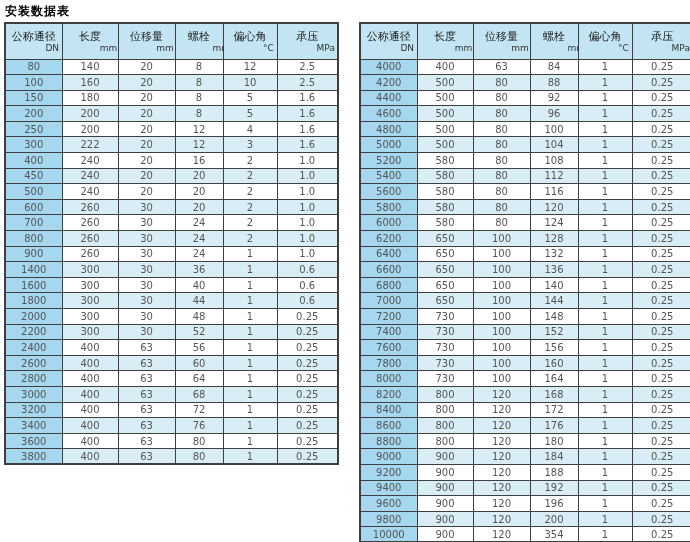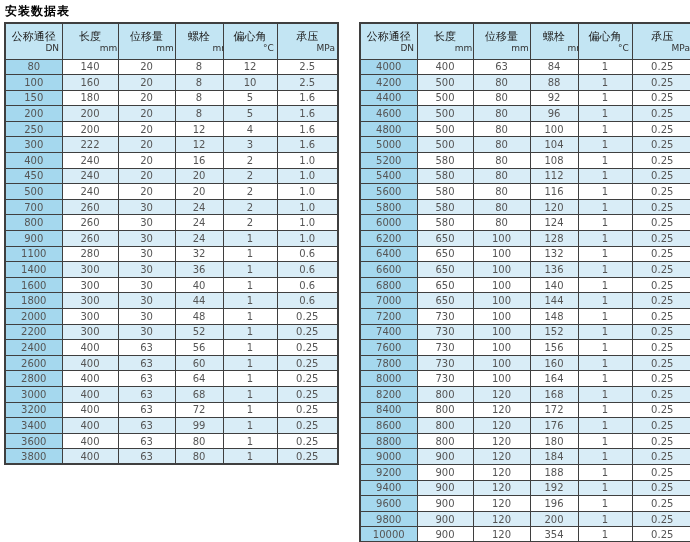--- a/index.html
+++ b/index.html
@@ -160,20 +160,28 @@
           </tr>
           <tr>
             <td>500</td>
             <td>240</td>
             <td>20</td>
             <td>20</td>
             <td>2</td>
             <td>1.0</td>
           </tr>
           <tr>
+            <td>600</td>
+            <td>260</td>
+            <td>30</td>
+            <td>20</td>
+            <td>2</td>
+            <td>1.0</td>
+          </tr>
+          <tr>
             <td>700</td>
             <td>260</td>
             <td>30</td>
             <td>24</td>
             <td>2</td>
             <td>1.0</td>
           </tr>
           <tr>
             <td>800</td>
             <td>260</td>
@@ -184,28 +192,20 @@
           </tr>
           <tr>
             <td>900</td>
             <td>260</td>
             <td>30</td>
             <td>24</td>
             <td>1</td>
             <td>1.0</td>
           </tr>
           <tr>
-            <td>1100</td>
-            <td>280</td>
-            <td>30</td>
-            <td>32</td>
-            <td>1</td>
-            <td>0.6</td>
-          </tr>
-          <tr>
             <td>1400</td>
             <td>300</td>
             <td>30</td>
             <td>36</td>
             <td>1</td>
             <td>0.6</td>
           </tr>
           <tr>
             <td>1600</td>
             <td>300</td>
@@ -275,21 +275,21 @@
             <td>400</td>
             <td>63</td>
             <td>72</td>
             <td>1</td>
             <td>0.25</td>
           </tr>
           <tr>
             <td>3400</td>
             <td>400</td>
             <td>63</td>
-            <td>99</td>
+            <td>76</td>
             <td>1</td>
             <td>0.25</td>
           </tr>
           <tr>
             <td>3600</td>
             <td>400</td>
             <td>63</td>
             <td>80</td>
             <td>1</td>
             <td>0.25</td>

